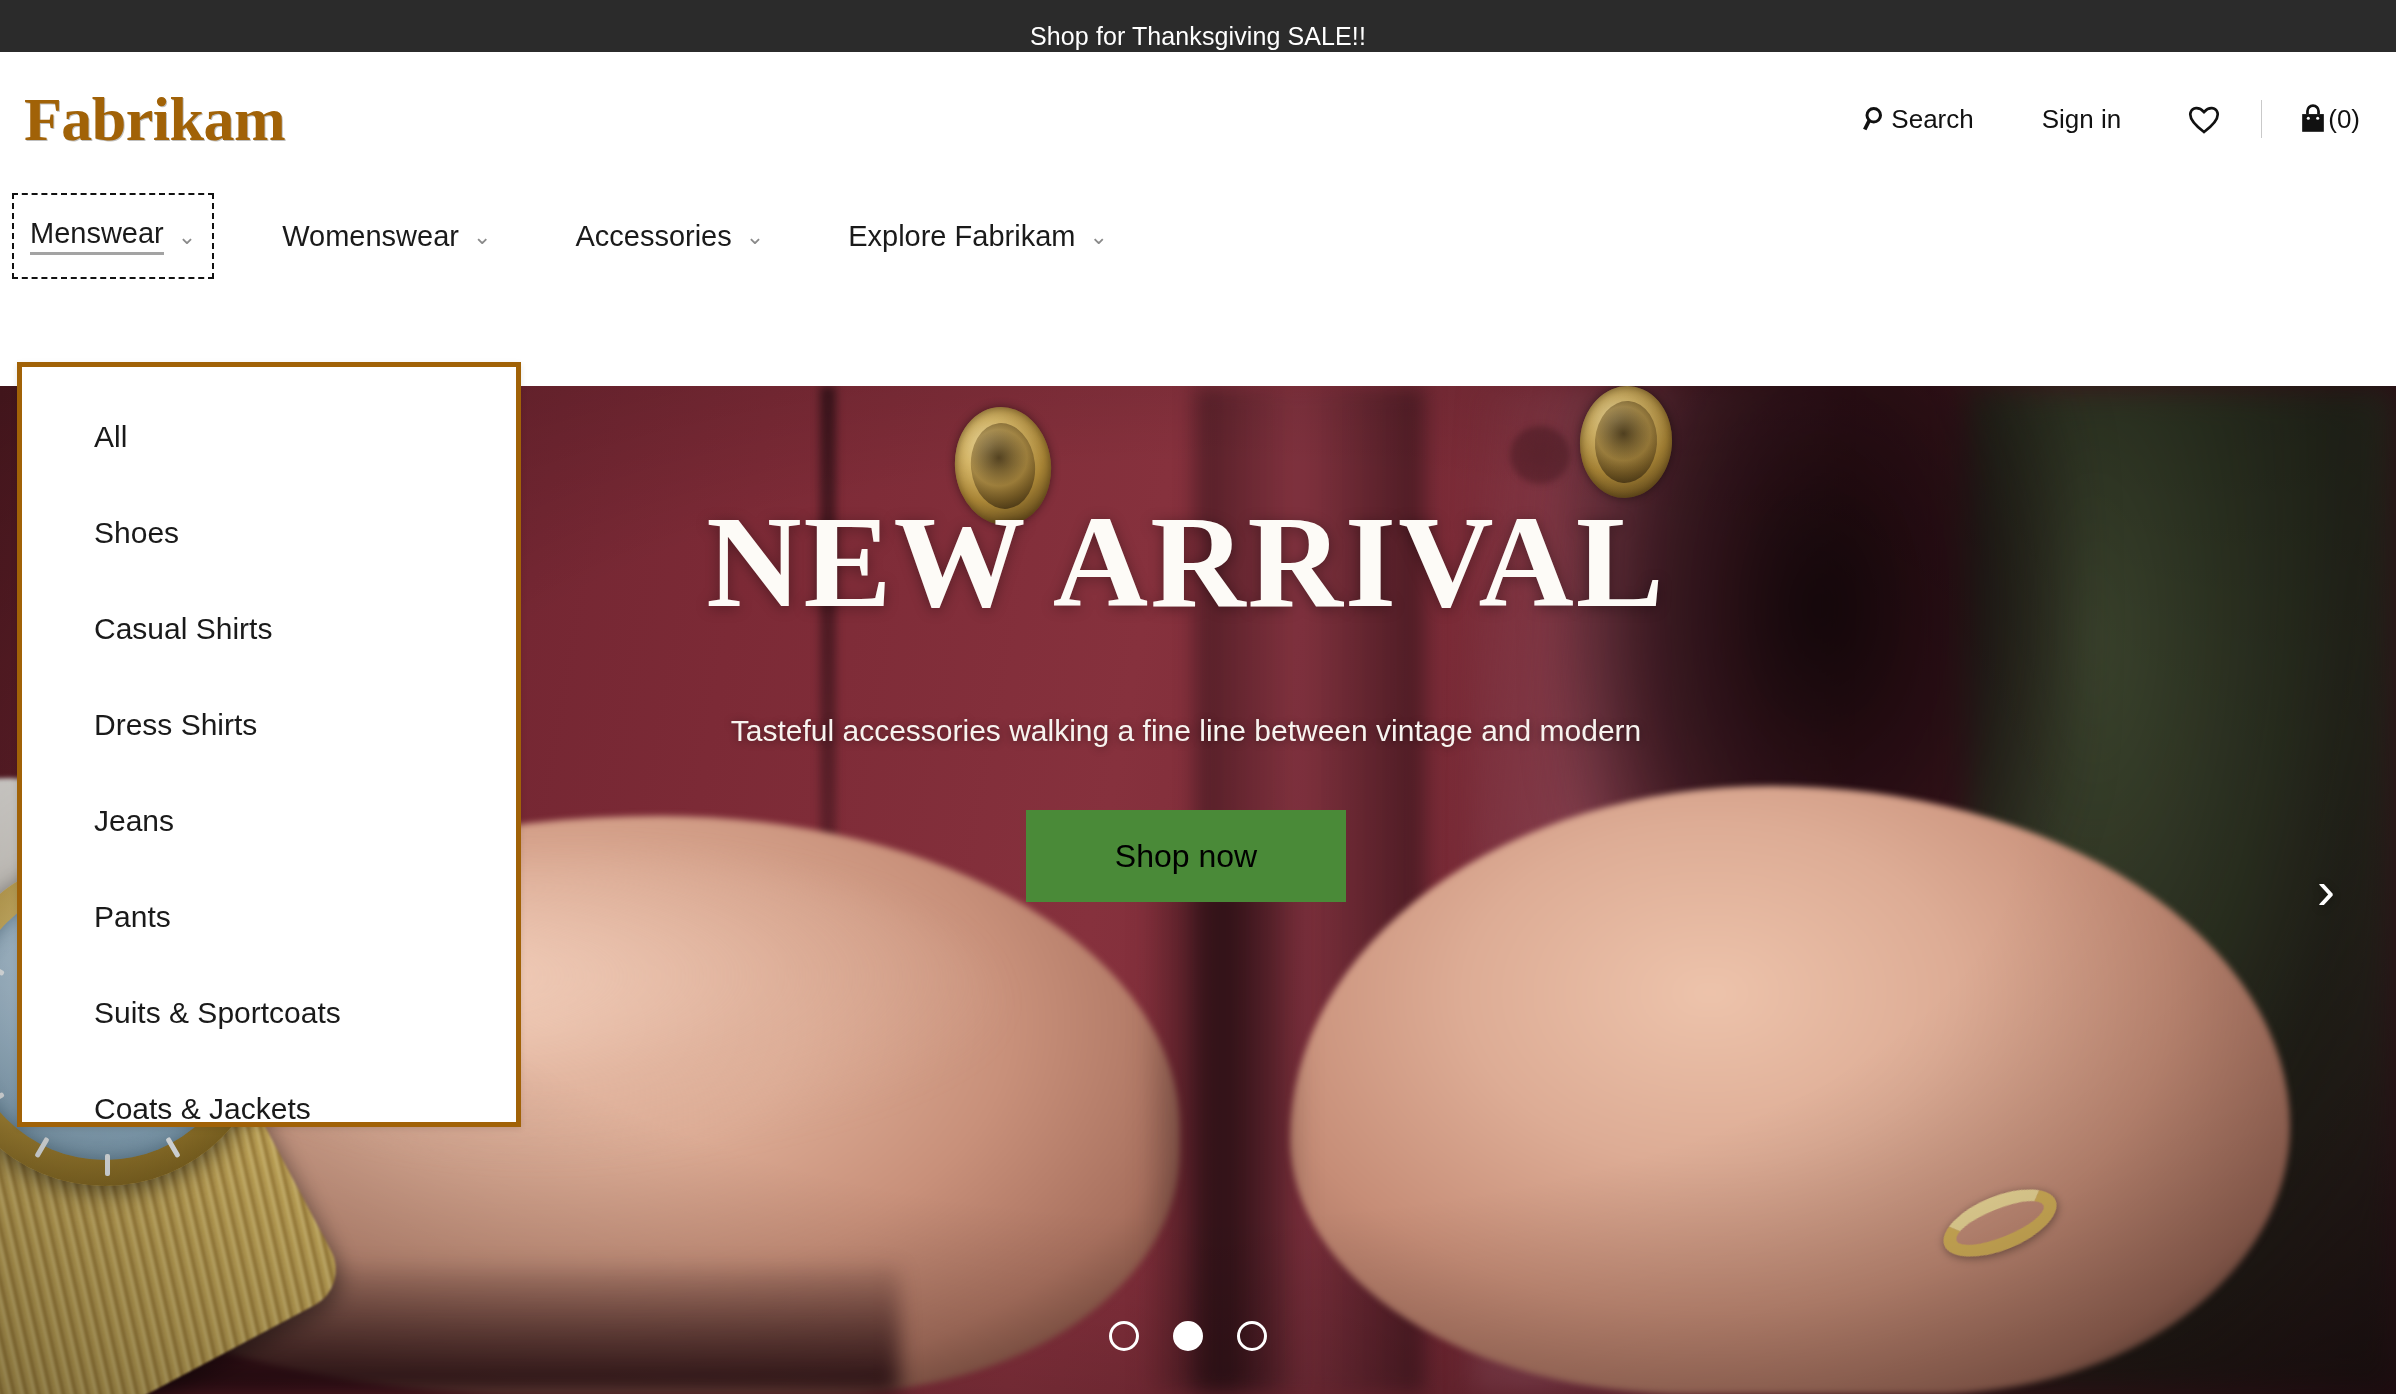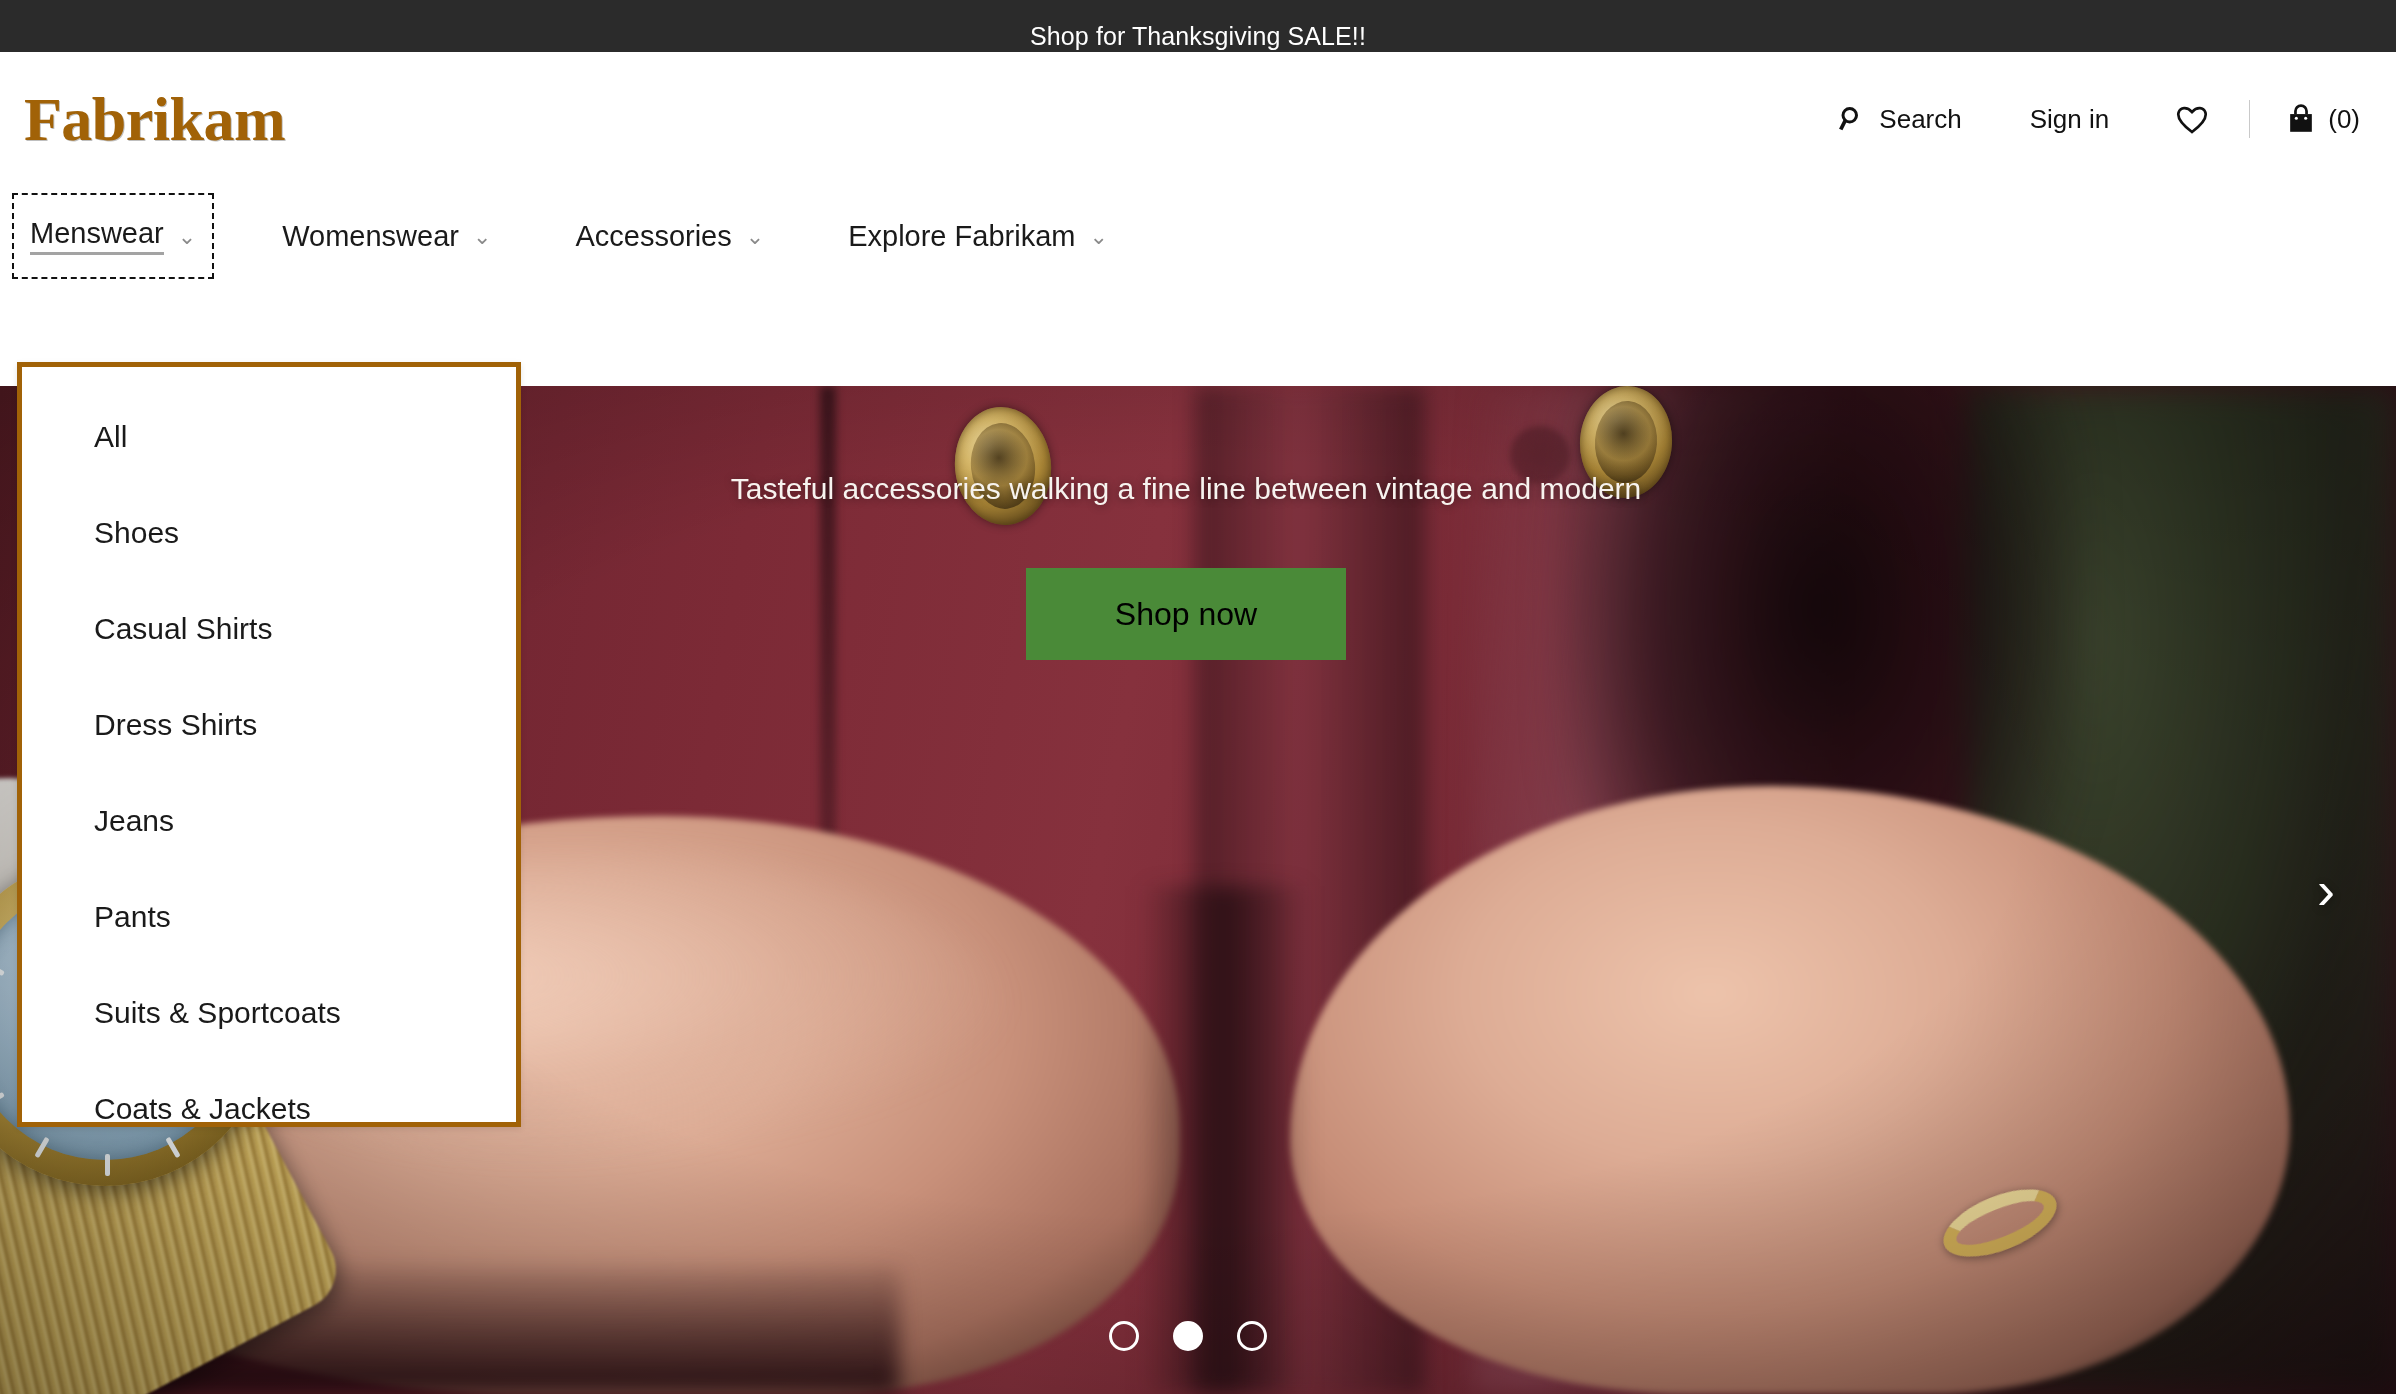--- a/index.html
+++ b/index.html
@@ -40,21 +40,21 @@
     color:#a16207;
     letter-spacing:-0.5px;
     line-height:1;
     text-shadow:1px 1px 0 rgba(0,0,0,.25);
   }
   .util-nav{
     position:absolute; right:26px; top:0; height:134px;
     display:flex; align-items:center; gap:0;
   }
   .util-item{
-    display:flex; align-items:center; gap:12px;
+    display:flex; align-items:center; gap:0;
     color:#111; font-size:26px; font-weight:400;
     padding:6px 10px;
     cursor:pointer;
     white-space:nowrap;
   }
   .util-search{ margin-right:48px; }
   .util-signin{ margin-right:46px; }
   .util-wish{ margin-right:30px; }
   .util-divider{
     width:1px; height:38px; background:#c9c9c9; margin:0 26px 0 0;
@@ -456,20 +456,21 @@
         <span class="tick" style="transform:rotate(300deg)"></span>
         <span class="tick" style="transform:rotate(330deg)"></span>
       </div>
     </div>
     <div class="ring-gold"></div>
 
     <div class="layer ly-vignette"></div>
   </div>
 
   <div class="hero-content">
+    <h1 class="hero-title">NEW ARRIVAL</h1>
     <p class="hero-sub">Tasteful accessories walking a fine line between vintage and modern</p>
     <button class="hero-cta">Shop now</button>
   </div>
 
   <div class="carousel-next">›</div>
 
   <div class="carousel-dots">
     <span class="dot"></span>
     <span class="dot is-active"></span>
     <span class="dot"></span>

